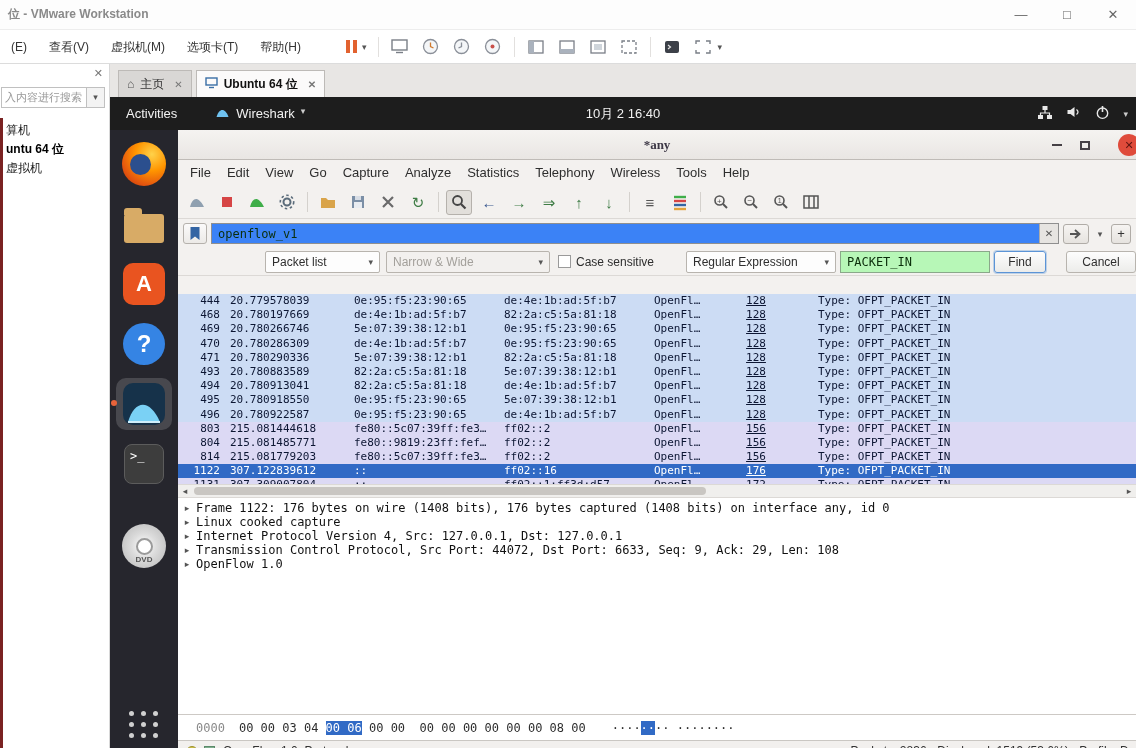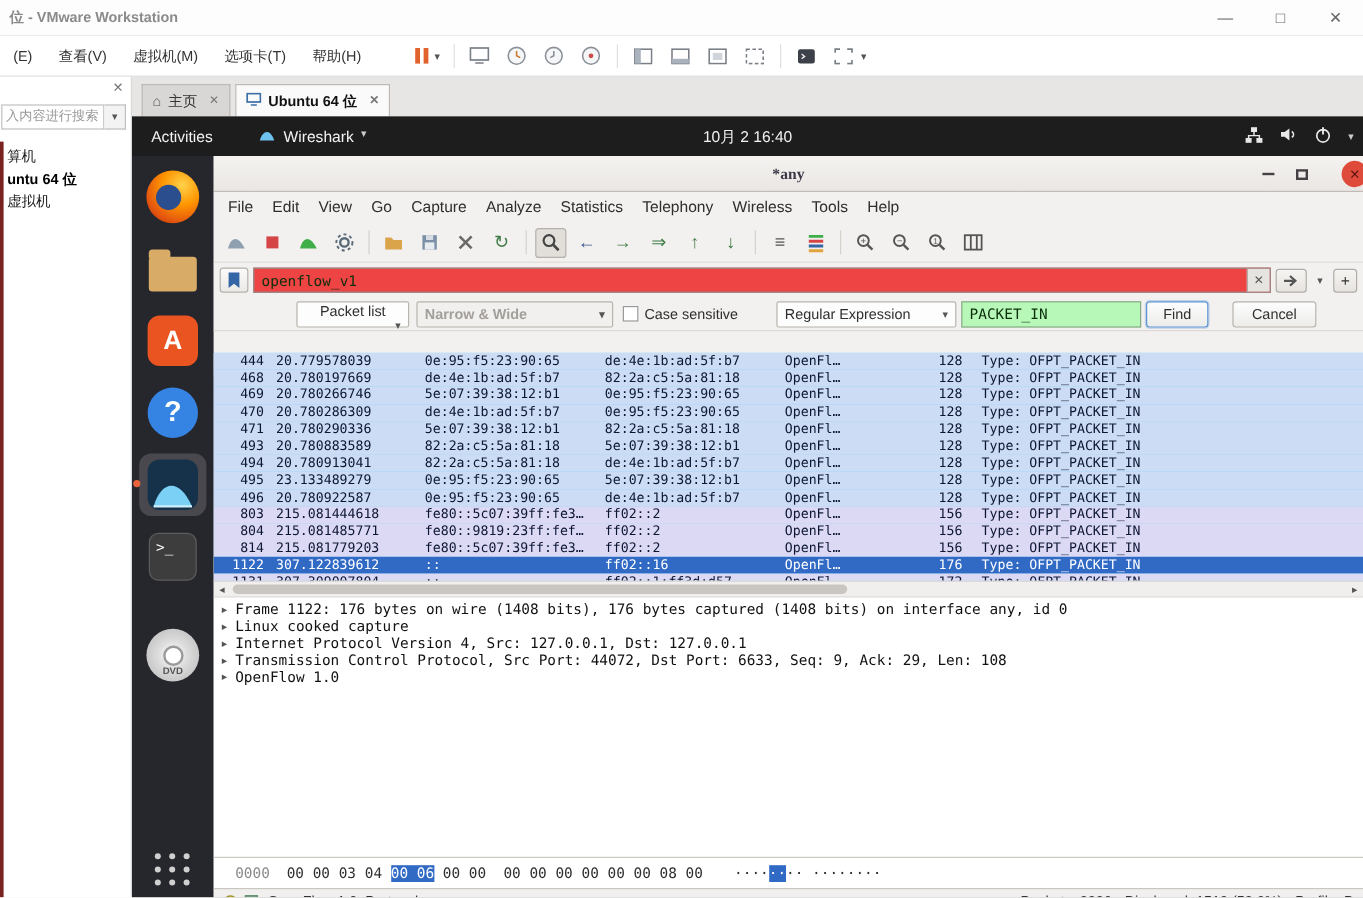--- a/index.html
+++ b/index.html
@@ -85,34 +85,34 @@
   .ws-menu { font-size:13px; color:#2e2e2e; padding:0 8px; line-height:26px; }
   .ws-toolbar { top:56px; height:33px; background:#f3f1ef; border-bottom:1px solid #dcd9d6; display:flex; align-items:center; padding-left:6px; gap:4px; }
   .tbi { width:26px; height:25px; display:flex; align-items:center; justify-content:center; border-radius:3px; border:1px solid transparent; }
   .tbi.pressed { background:#e2dfdb; border-color:#b5b1ac; }
   .tg { font-size:15px; line-height:1; }
   .wsep { width:1px; height:20px; background:#d4d1cd; margin:0 3px; }
 
   
   .ws-filterbar { top:89px; height:29px; background:#f3f1ef; display:flex; align-items:center; padding:0 5px; gap:4px; }
   .flt-bookmark { width:24px; height:21px; display:flex; align-items:center; justify-content:center; border:1px solid #b5b1ac; border-radius:3px; background:linear-gradient(#fbfafa,#eceae7); }
-  .flt-field { flex:1; height:21px; border:1px solid #8f8f8f; background:#ef4444; display:flex; align-items:center; }
+  .flt-field { flex:1; height:21px; border:1px solid #8f8f8f; background:#3b82f6; display:flex; align-items:center; }
   .flt-text { flex:1; font-family:"DejaVu Sans Mono",monospace; font-size:12px; color:#0b2e0b; padding-left:6px; }
   .flt-clearseg { width:19px; height:19px; background:#e6e4e1; border-left:1px solid #b0aca7; color:#555; font-size:10px; display:flex; align-items:center; justify-content:center; }
   .flt-apply { width:26px; height:20px; border:1px solid #b0aca7; border-radius:3px; background:linear-gradient(#f6f4f2,#e6e3df); display:flex; align-items:center; justify-content:center; }
   .flt-caret { width:14px; text-align:center; color:#555; font-size:9px; }
   .flt-add { width:20px; height:20px; border:1px solid #b0aca7; border-radius:3px; background:linear-gradient(#f6f4f2,#e6e3df); color:#333; font-size:13px; display:flex; align-items:center; justify-content:center; }
 
   
   .ws-findbar { top:118px; height:28px; background:#f3f1ef; border-bottom:1px solid #dcd9d6; display:flex; align-items:center; }
   .combo { background:#fdfdfd; border:1px solid #b8b4ae; border-radius:2px; height:22px; display:flex; align-items:center; padding:0 6px; font-size:12px; color:#2e2e2e; }
   .combo .cbx-caret { margin-left:auto; color:#555; font-size:9px; padding-left:8px; }
   .combo.disabled { color:#a3a09b; background:#f2f0ee; }
-  .cb1 { width:94px; margin-left:69px;flex-direction:column; }
-  .cb2 { width:164px; margin-left:6px;font-weight:bold; }
+  .cb1 { width:115px; margin-left:87px; }
+  .cb2 { width:164px; margin-left:6px; }
   .fb-check { width:13px; height:13px; border:1px solid #9a9a9a; background:#fff; margin-left:8px; }
   .fb-label { font-size:12px; color:#2e2e2e; margin-left:5px; width:84px; }
   .cb3 { width:150px; margin-left:26px; }
   .green-input { width:150px; height:22px; margin-left:4px; background:#b7f7b7; border:1px solid #8aa88a; font-family:"DejaVu Sans Mono",monospace; font-size:12px; color:#0b2e0b; display:flex; align-items:center; padding-left:6px; }
   .btn { height:22px; border:1px solid #b8b4ae; border-radius:3px; background:linear-gradient(#fdfdfd,#ececea); font-size:12px; color:#2e2e2e; display:flex; align-items:center; justify-content:center; }
   .btn-find { width:52px; margin-left:4px; border-color:#5c94d6; box-shadow:0 0 0 1px rgba(92,148,214,0.35); }
   .btn-cancel { width:70px; margin-left:20px; }
 
   
   .ws-colheader { top:146px; height:18px; background:linear-gradient(#f4f3f1,#e6e4e1); border-bottom:1px solid #c9c6c2; display:flex;margin-top:19px; }
@@ -121,21 +121,21 @@
   .prow { display:flex; height:14.2px; line-height:14.2px; font-family:"DejaVu Sans Mono",monospace; font-size:11px; color:#0c1633; }
   .prow.blue { background:#ccdcf4; }
   .prow.lavender { background:#dcd9f4; }
   .prow.selected { background:#316ac5; }
   .prow.selected .cell { color:#fff; }
   .cell { overflow:hidden; white-space:pre; }
   .col-0 { width:50px; } .col-1 { width:124px; } .col-2 { width:150px; } .col-3 { width:150px; }
   .col-4 { width:58px; } .col-5 { width:102px; } .col-6 { flex:1; }
   .cell.col-0 { text-align:right; padding-right:8px; }
   .cell.col-1,.cell.col-2,.cell.col-3,.cell.col-4 { padding-left:2px; }
-  .cell.col-5 { text-align:right; padding-right:10px; }
+  .cell.col-5 { text-align:center; padding-right:10px;text-decoration:underline; }
   .cell.col-6 { padding-left:6px; }
 
   
   .ws-hscroll { top:354px; height:14px; background:#f0efed; border-top:1px solid #dcd9d6; border-bottom:1px solid #dcd9d6; display:flex; align-items:center; }
   .hs-btn { width:14px; text-align:center; font-size:9px; color:#555; }
   .hs-track { flex:1; height:100%; position:relative; }
   .hs-thumb { position:absolute; left:2px; top:2px; height:8px; width:55%; background:#c9c6c2; border-radius:4px; }
 
   
   .ws-details { top:368px; height:216px; background:#fff; padding-top:3px; }
@@ -594,21 +594,21 @@
             <span class="cell col-0">494</span>
             <span class="cell col-1">20.780913041</span>
             <span class="cell col-2">82:2a:c5:5a:81:18</span>
             <span class="cell col-3">de:4e:1b:ad:5f:b7</span>
             <span class="cell col-4">OpenFl…</span>
             <span class="cell col-5">128</span>
             <span class="cell col-6">Type: OFPT_PACKET_IN</span>
           </div>
           <div class="prow blue">
             <span class="cell col-0">495</span>
-            <span class="cell col-1">23.133489279</span>
+            <span class="cell col-1">20.780918550</span>
             <span class="cell col-2">0e:95:f5:23:90:65</span>
             <span class="cell col-3">5e:07:39:38:12:b1</span>
             <span class="cell col-4">OpenFl…</span>
             <span class="cell col-5">128</span>
             <span class="cell col-6">Type: OFPT_PACKET_IN</span>
           </div>
           <div class="prow blue">
             <span class="cell col-0">496</span>
             <span class="cell col-1">20.780922587</span>
             <span class="cell col-2">0e:95:f5:23:90:65</span>

